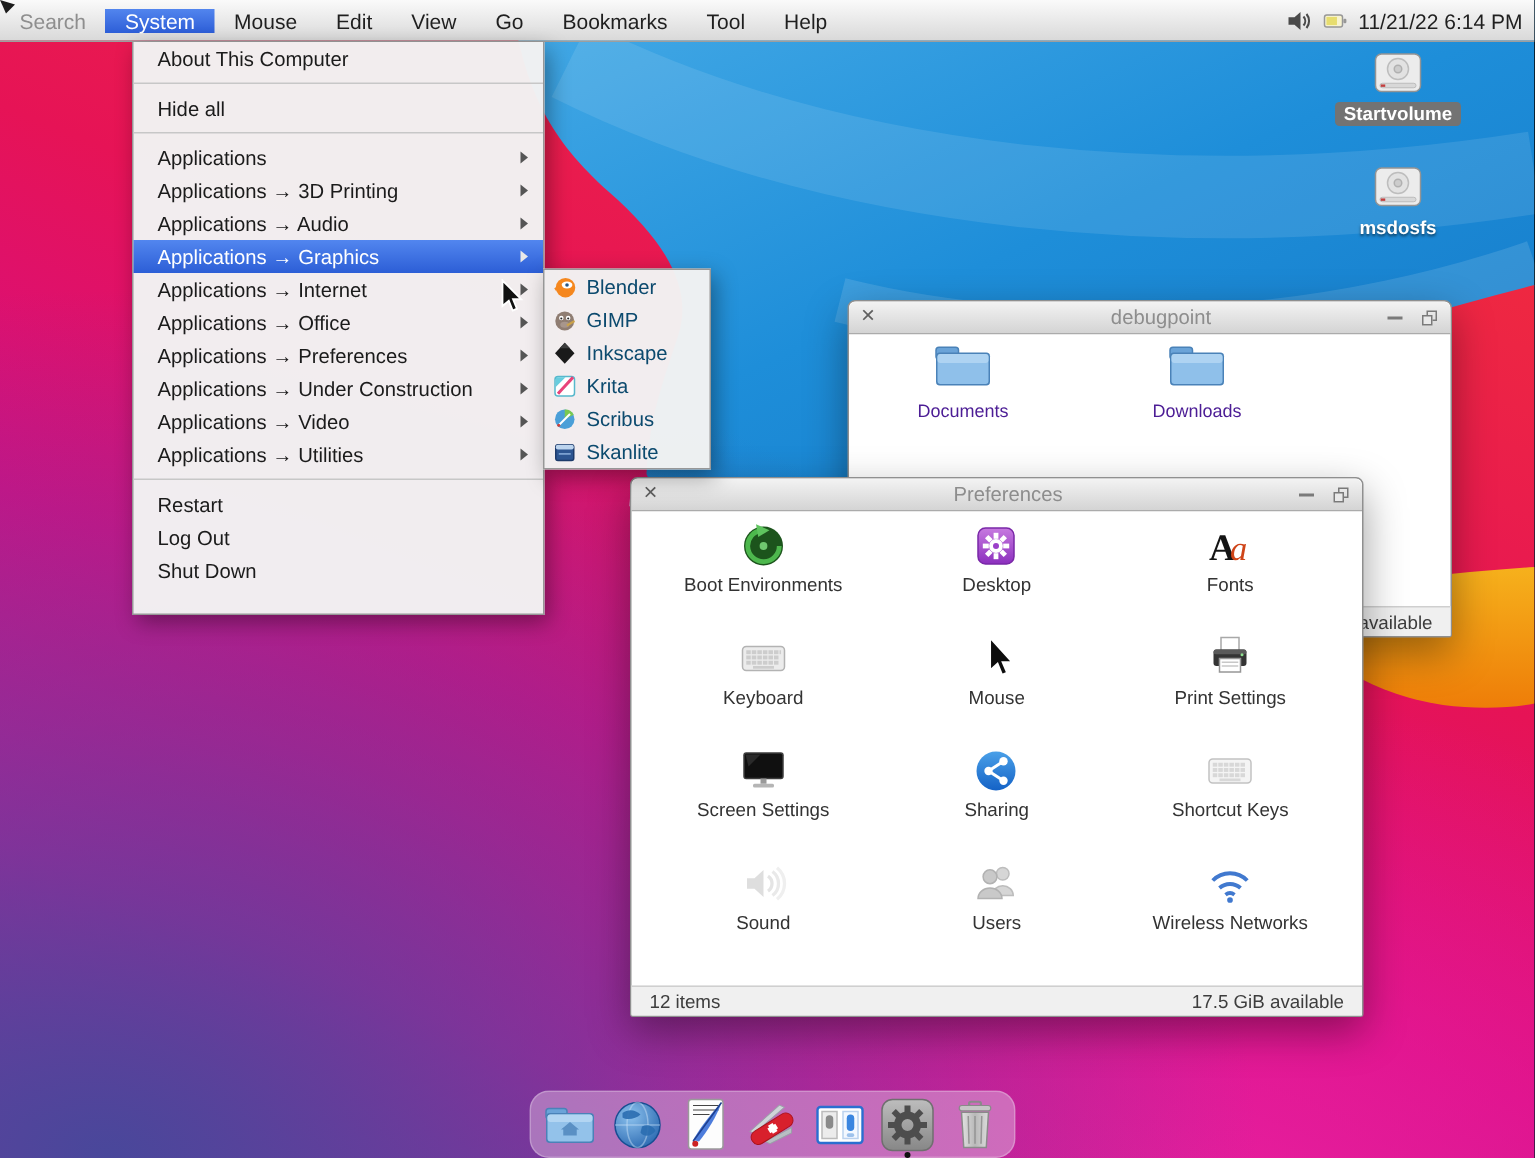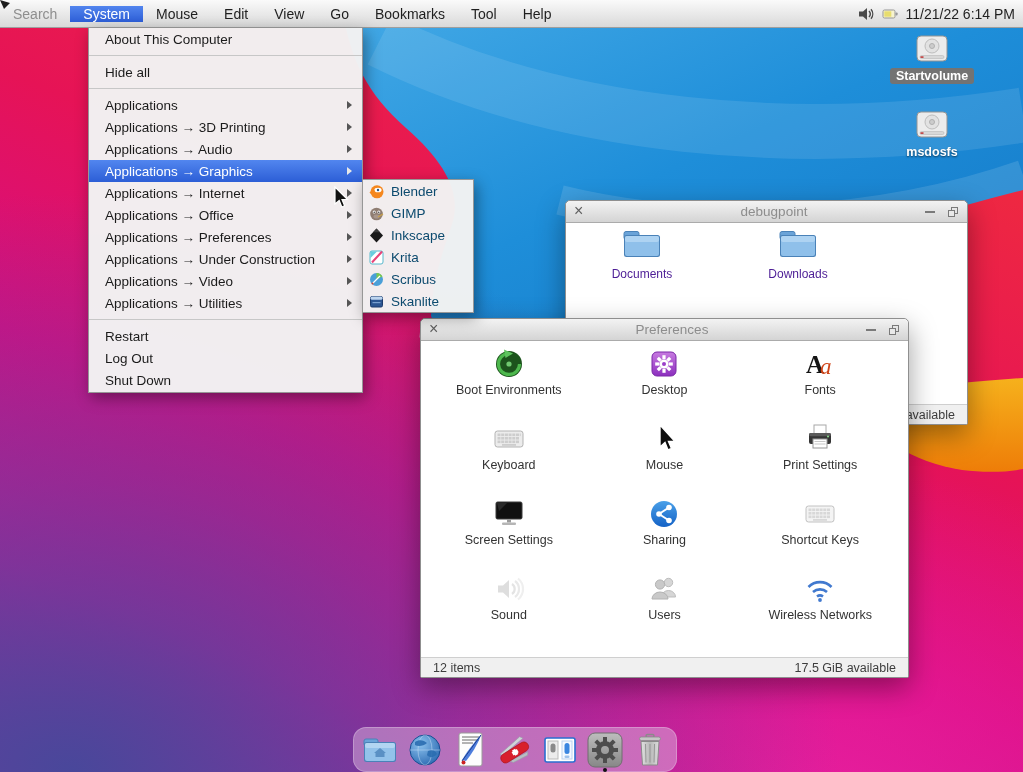--- a/index.html
+++ b/index.html
@@ -17,21 +17,21 @@
   .mb-item{display:flex;align-items:center;padding:0 13px;}
   .mb-item.disabled{color:#8e8e8e;}
   .mb-item.selected{background:linear-gradient(#5285ee,#2d5ed7);color:#fff;}
   .mb-right{margin-left:auto;display:flex;align-items:center;gap:7px;padding-right:8px;}
   .mb-clock{font-size:14px;color:#1f1f1f;}
   .corner-glyph{position:absolute;left:0;top:0;z-index:55;}
 
   
   .menu{position:absolute;left:88px;top:28px;width:273px;z-index:60;
     background:rgba(242,242,242,0.98);border:1px solid #979797;border-top:none;
-    box-shadow:3px 5px 14px rgba(0,0,0,.38);padding-bottom:1px;}
+    box-shadow:3px 5px 14px rgba(0,0,0,.38);padding-bottom:18px;}
   .mi{height:22px;display:flex;align-items:center;padding:0 10px 0 16px;
     font-size:13.5px;color:#1b1b1b;}
   .mi.sel{background:linear-gradient(#5286ef,#2c5ed6);color:#fff;}
   .mi-arrow{margin-left:auto;width:0;height:0;border-left:5px solid #555;
     border-top:4px solid transparent;border-bottom:4px solid transparent;}
   .mi.sel .mi-arrow{border-left-color:#e8e8e8;}
   .msep{height:1px;background:#c7c7c7;margin:5px 0;}
 
   
   .submenu{position:absolute;left:362px;top:179px;width:110px;z-index:61;

